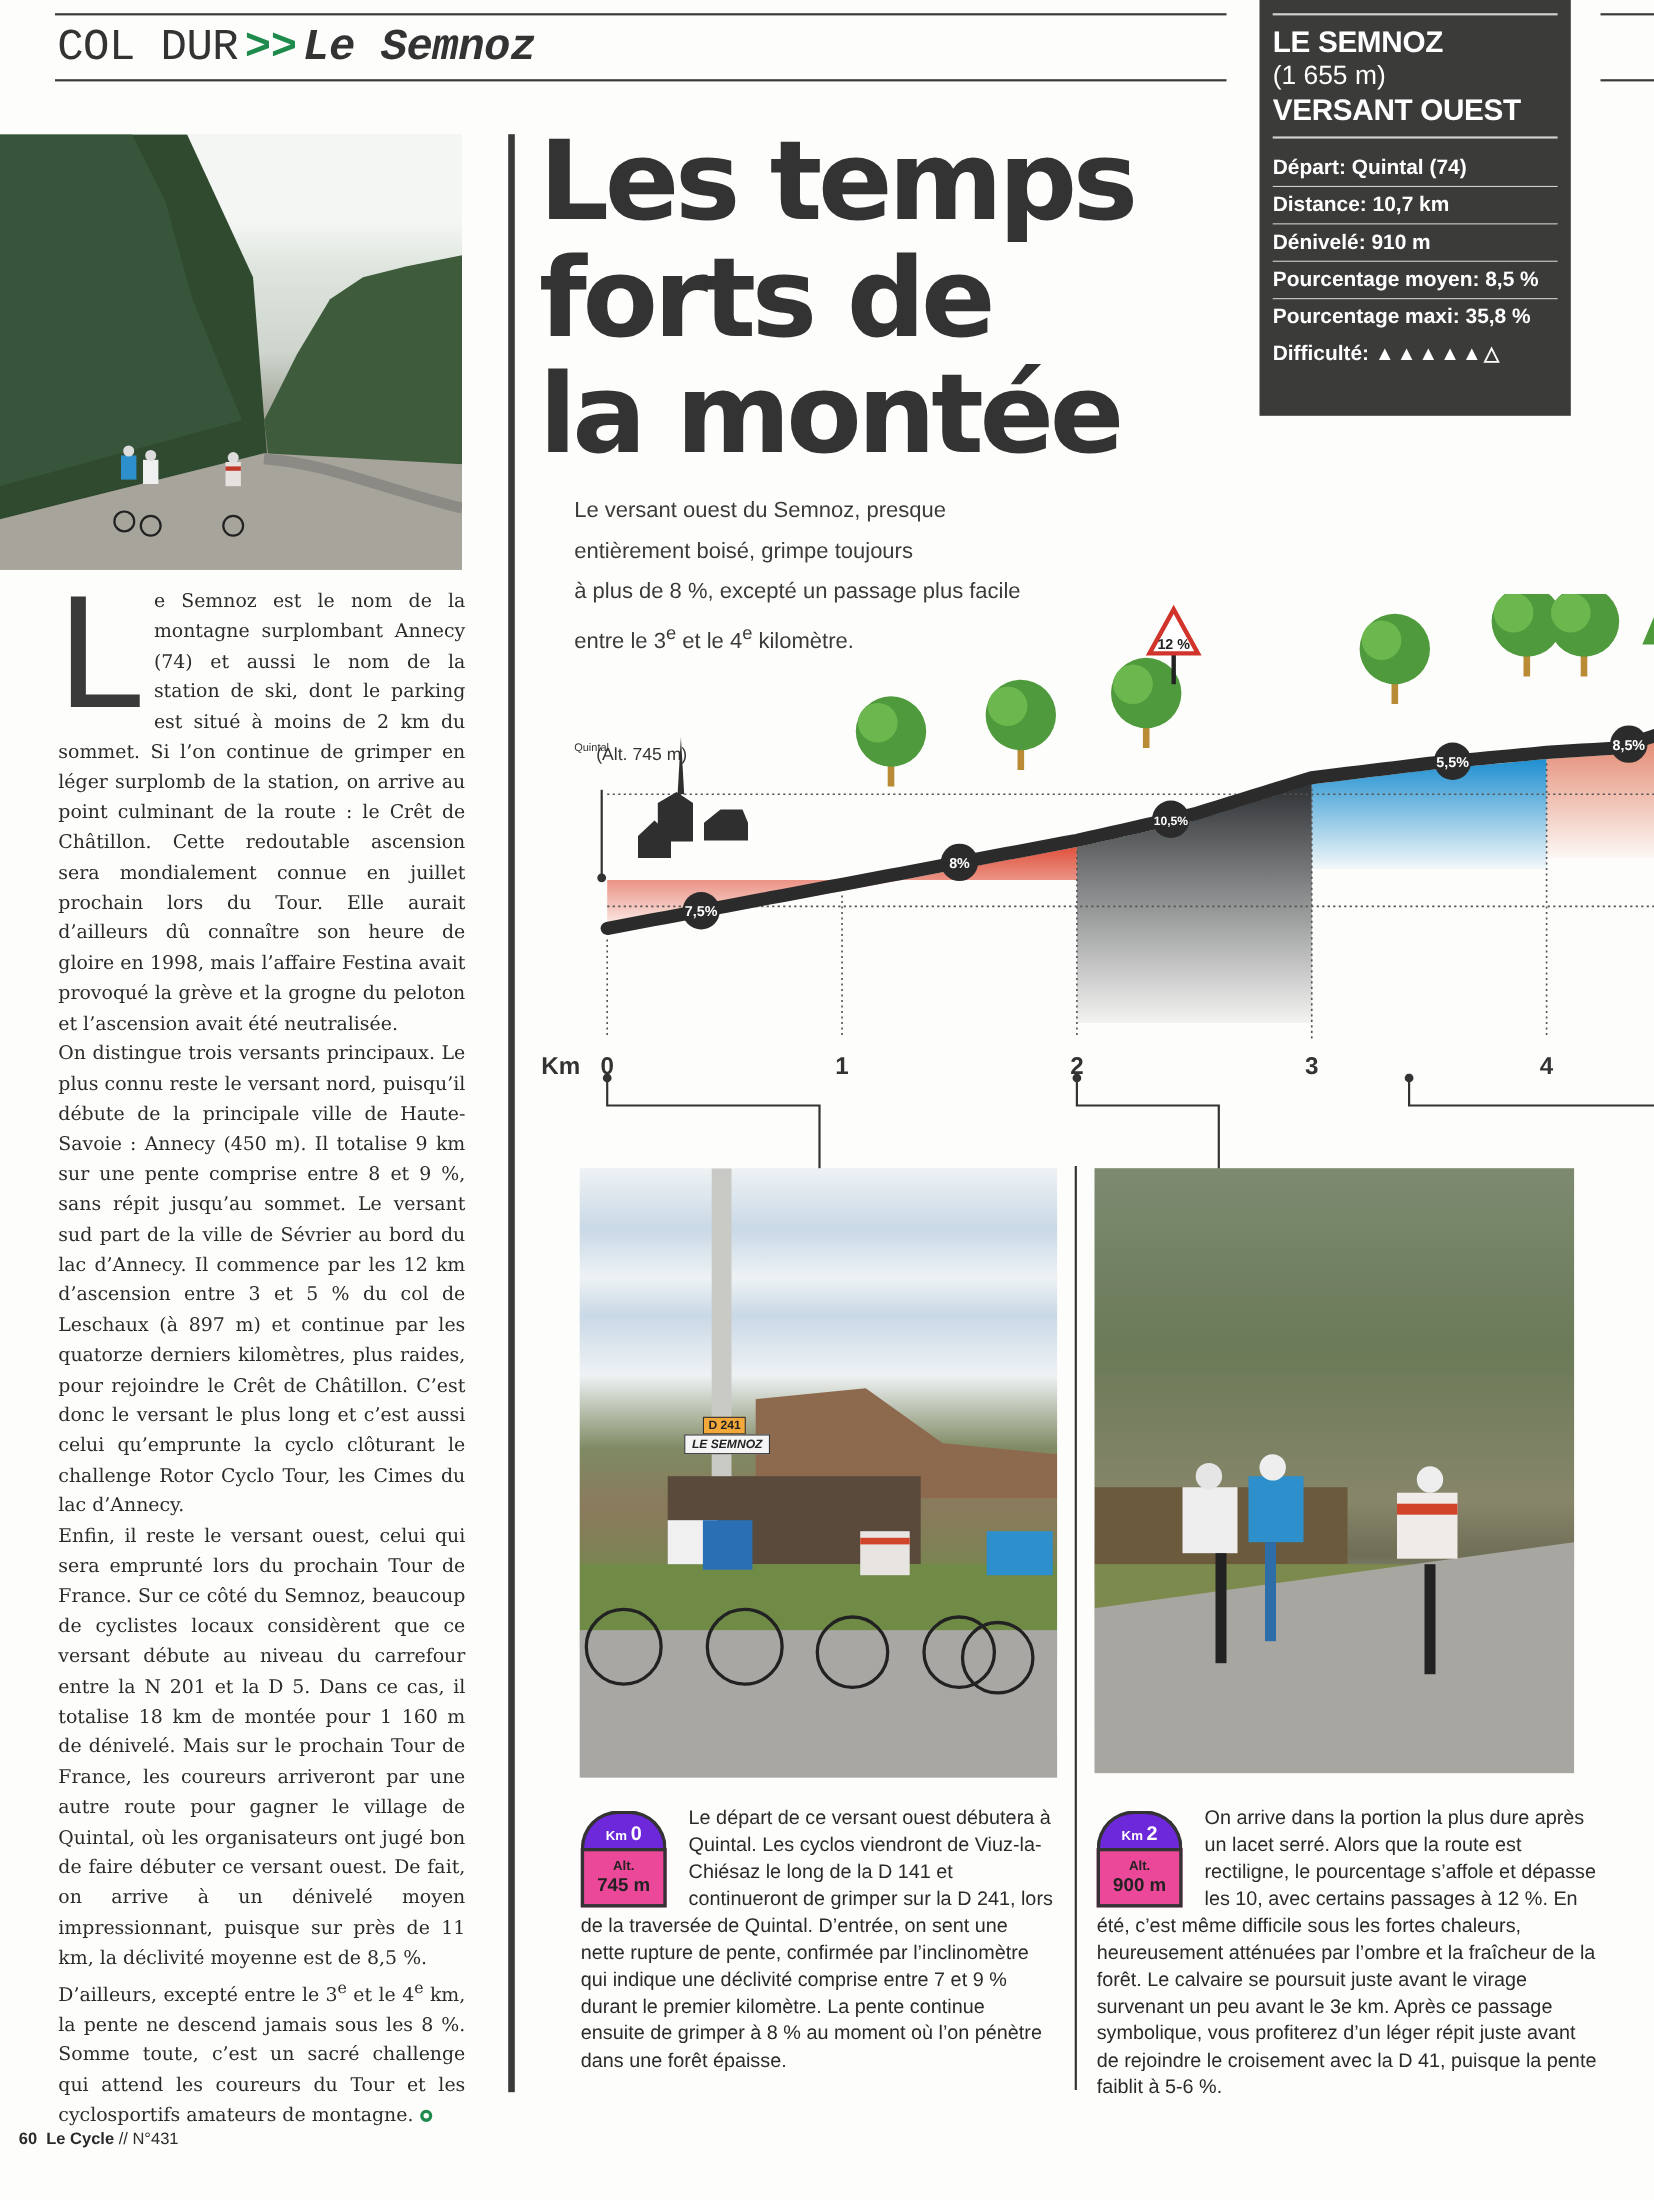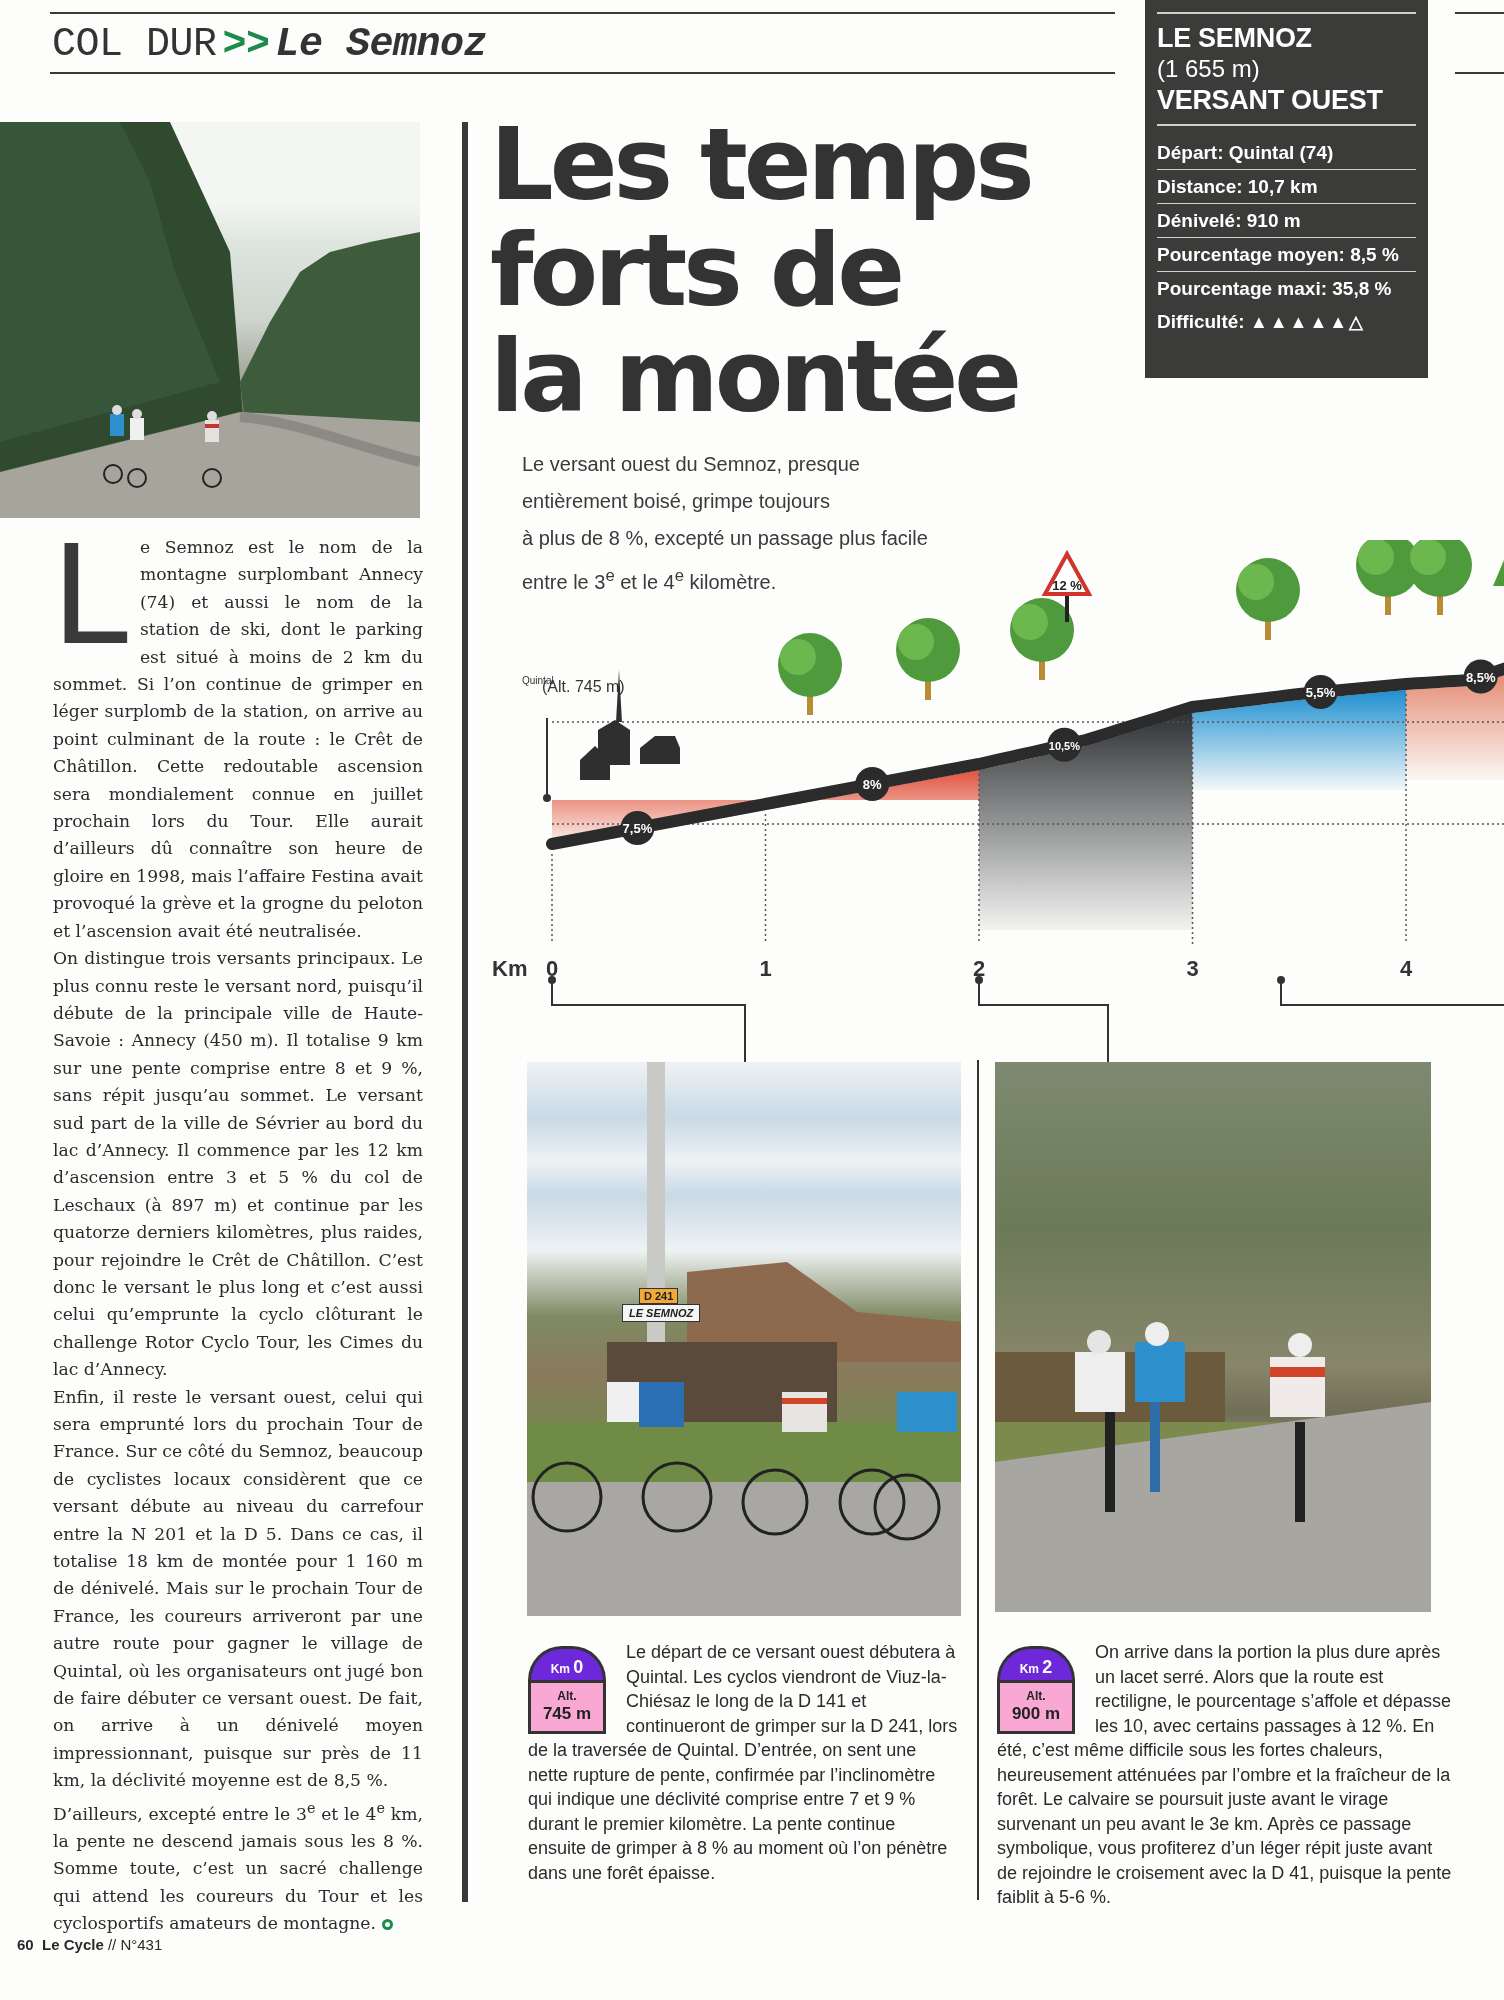--- a/index.html
+++ b/index.html
@@ -54,21 +54,21 @@
   .photo3 { left: 995px; top: 1062px; width: 436px; height: 550px; background: linear-gradient(180deg, #7d8a70 0%, #6b7a58 30%, #87866a 55%, #6f6e56 64%, #a3a19b 74%, #b9b7b2 100%); }
   .photo-caption { position: absolute; font-family: "Liberation Sans", sans-serif; font-weight: bold; font-size: 11px; background: #f2a93a; color: #222; padding: 1px 4px; border: 1px solid #333; }
   .sign-plate { position: absolute; font-family: "Liberation Sans", sans-serif; font-weight: bold; font-style: italic; font-size: 11px; background: #f5f5f5; color: #222; padding: 2px 6px; border: 1px solid #333; }
 
   .vline { position: absolute; width: 2px; background: #333; }
 
   
   .km-marker { position: absolute; width: 78px; height: 88px; }
   .km-marker .cap { height: 34px; background: #6d28d9; border: 3px solid #333; border-bottom: none; border-radius: 38px 38px 0 0; color: #fff; font-family: "Liberation Sans", sans-serif; font-weight: bold; text-align: center; font-size: 12px; line-height: 36px; }
   .km-marker .cap b { font-size: 18px; }
-  .km-marker .base { height: 54px; background: #f9a8d4; border: 3px solid #333; font-family: "Liberation Sans", sans-serif; font-weight: bold; text-align: center; color: #222; font-size: 12px; line-height: 15px; padding-top: 6px; }
+  .km-marker .base { height: 54px; background: #ec4899; border: 3px solid #333; font-family: "Liberation Sans", sans-serif; font-weight: bold; text-align: center; color: #222; font-size: 12px; line-height: 15px; padding-top: 6px; }
   .km-marker .base b { display: block; font-size: 17px; line-height: 20px; }
 
   .caption-text { position: absolute; font-family: "Liberation Sans", sans-serif; font-size: 18px; line-height: 24.5px; color: #2a2a2a; }
   .caption-text .float-space { float: left; width: 98px; height: 96px; }
 
   .footer { position: absolute; left: 17px; top: 1936px; font-family: "Liberation Sans", sans-serif; font-size: 15px; color: #2a2a2a; white-space: nowrap; }
   .footer .num, .footer .mag { font-weight: bold; }
 </style>
 </head>
 <body>

